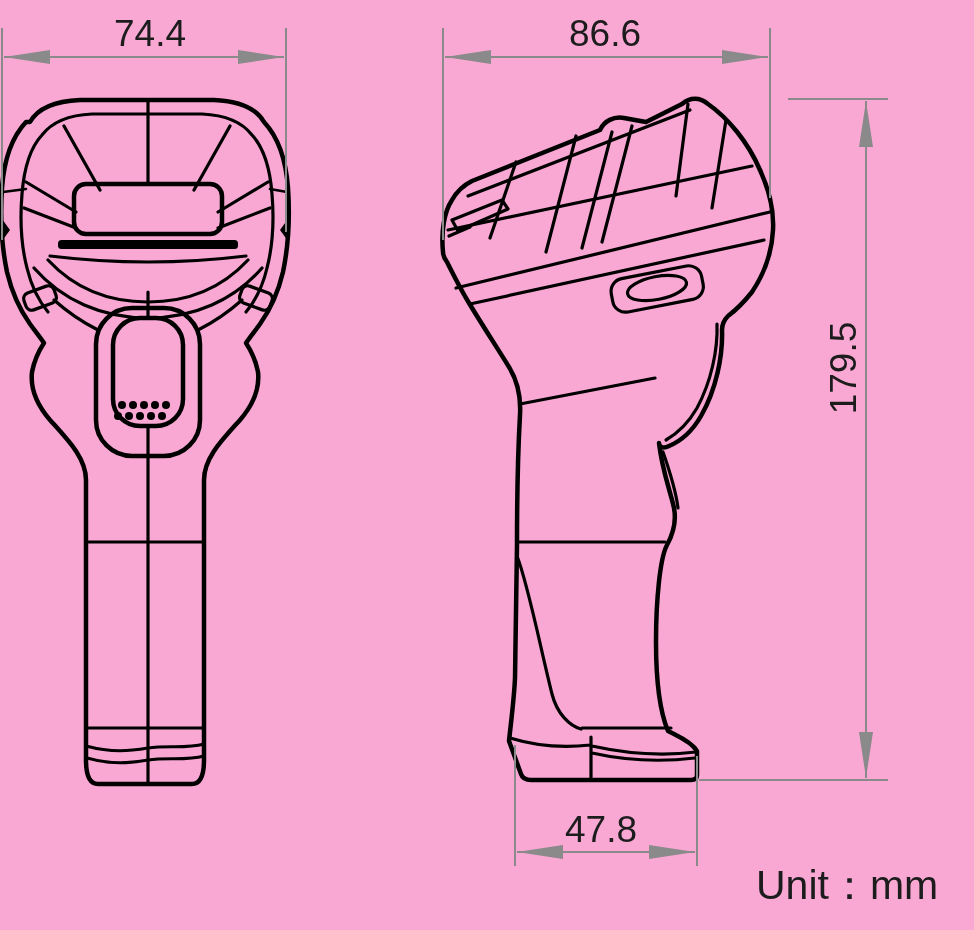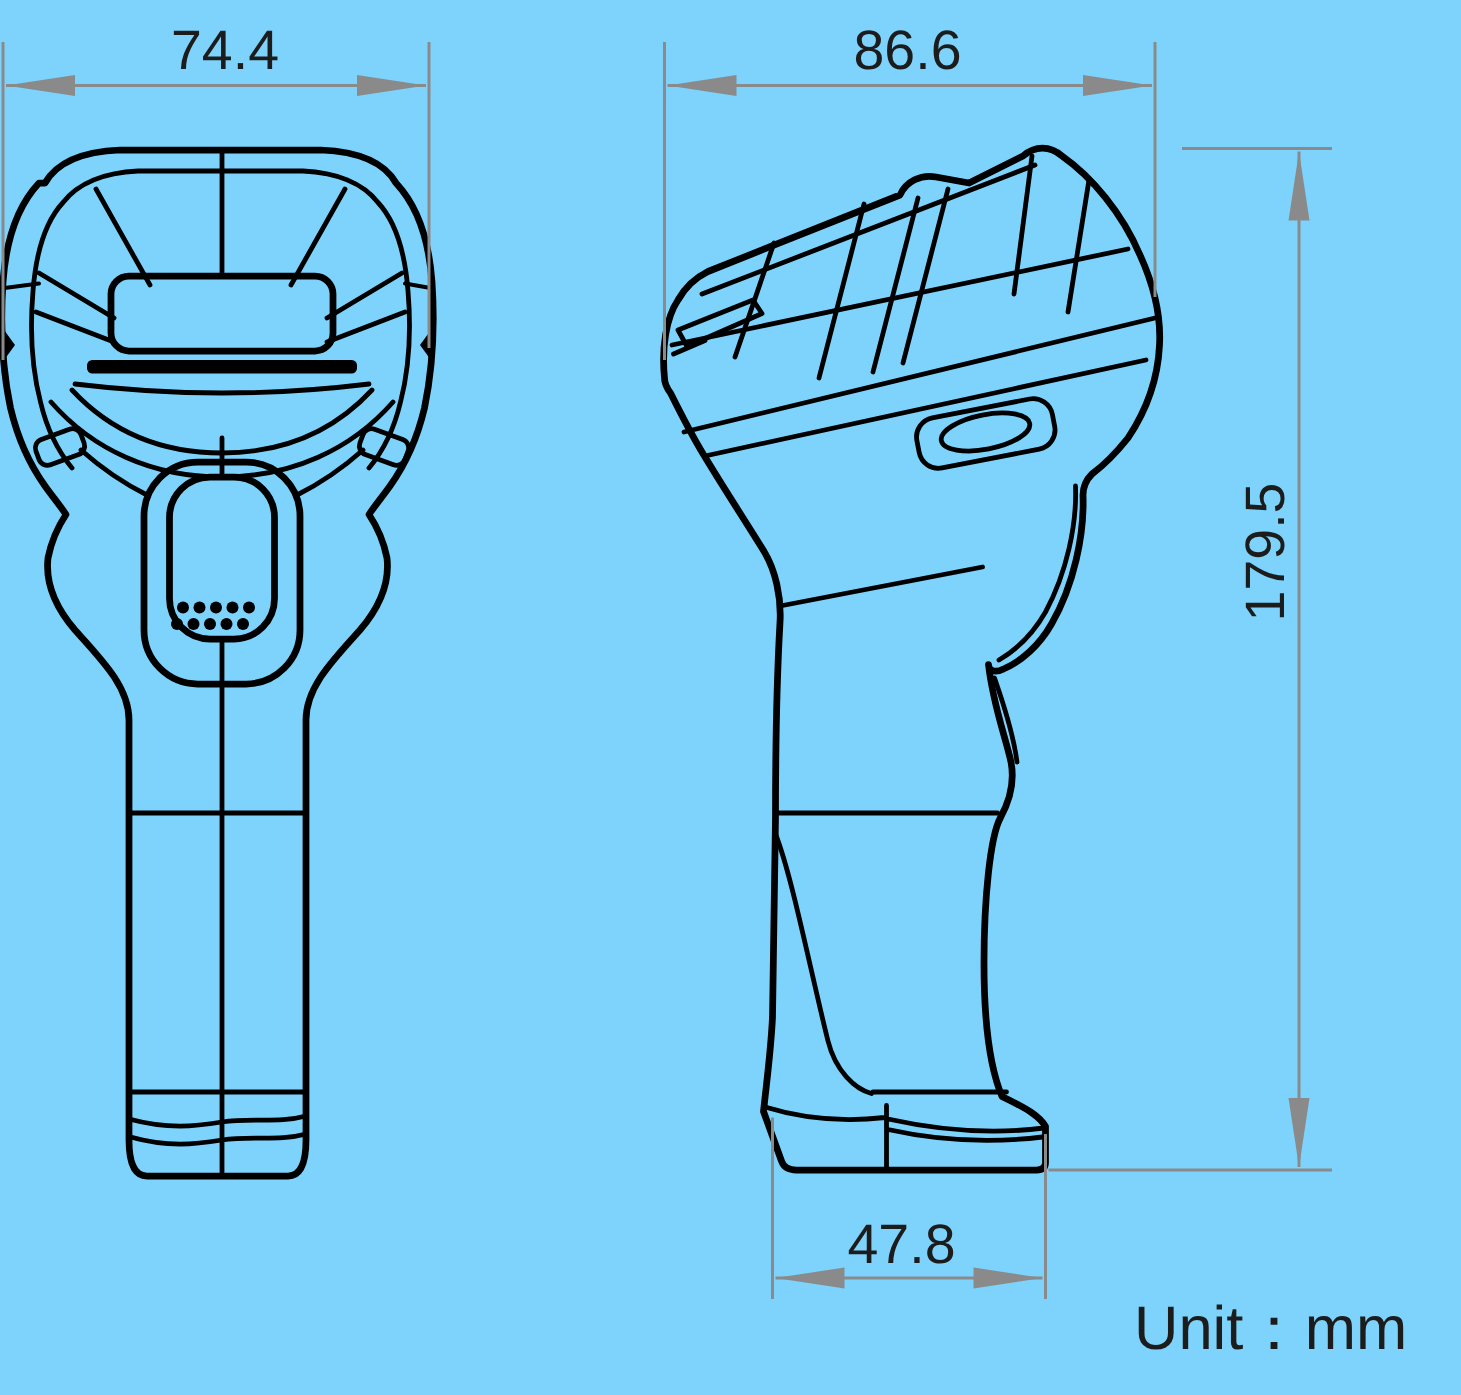--- a/index.html
+++ b/index.html
@@ -1,16 +1,16 @@
 <!DOCTYPE html>
 <html><head>
 <meta charset="utf-8">
 <style>
   html,body{margin:0;padding:0;background:#ffffff;}
-  #canvas{position:relative;width:974px;height:930px;background:#7dd3fc;overflow:hidden;
+  #canvas{position:relative;width:974px;height:930px;background:#f9a8d4;overflow:hidden;
           font-family:"Liberation Sans", sans-serif;}
   svg{position:absolute;left:0;top:0;}
   .outline{fill:none;stroke:#000000;stroke-width:4.5;stroke-linejoin:round;stroke-linecap:round;}
   .detail{fill:none;stroke:#000000;stroke-width:3.2;stroke-linejoin:round;stroke-linecap:round;}
   .thin{fill:none;stroke:#000000;stroke-width:2.6;stroke-linejoin:round;stroke-linecap:round;}
   .solid{fill:#000000;stroke:none;}
   .dimline{stroke:#8a8a8a;stroke-width:2;fill:none;}
   .dimarrow{fill:#8a8a8a;stroke:none;}
   .dimtext{fill:#1c1c1c;font-size:37px;font-family:"Liberation Sans", sans-serif;}
   .unittext{fill:#1c1c1c;font-size:41px;font-family:"Liberation Sans", sans-serif;}

